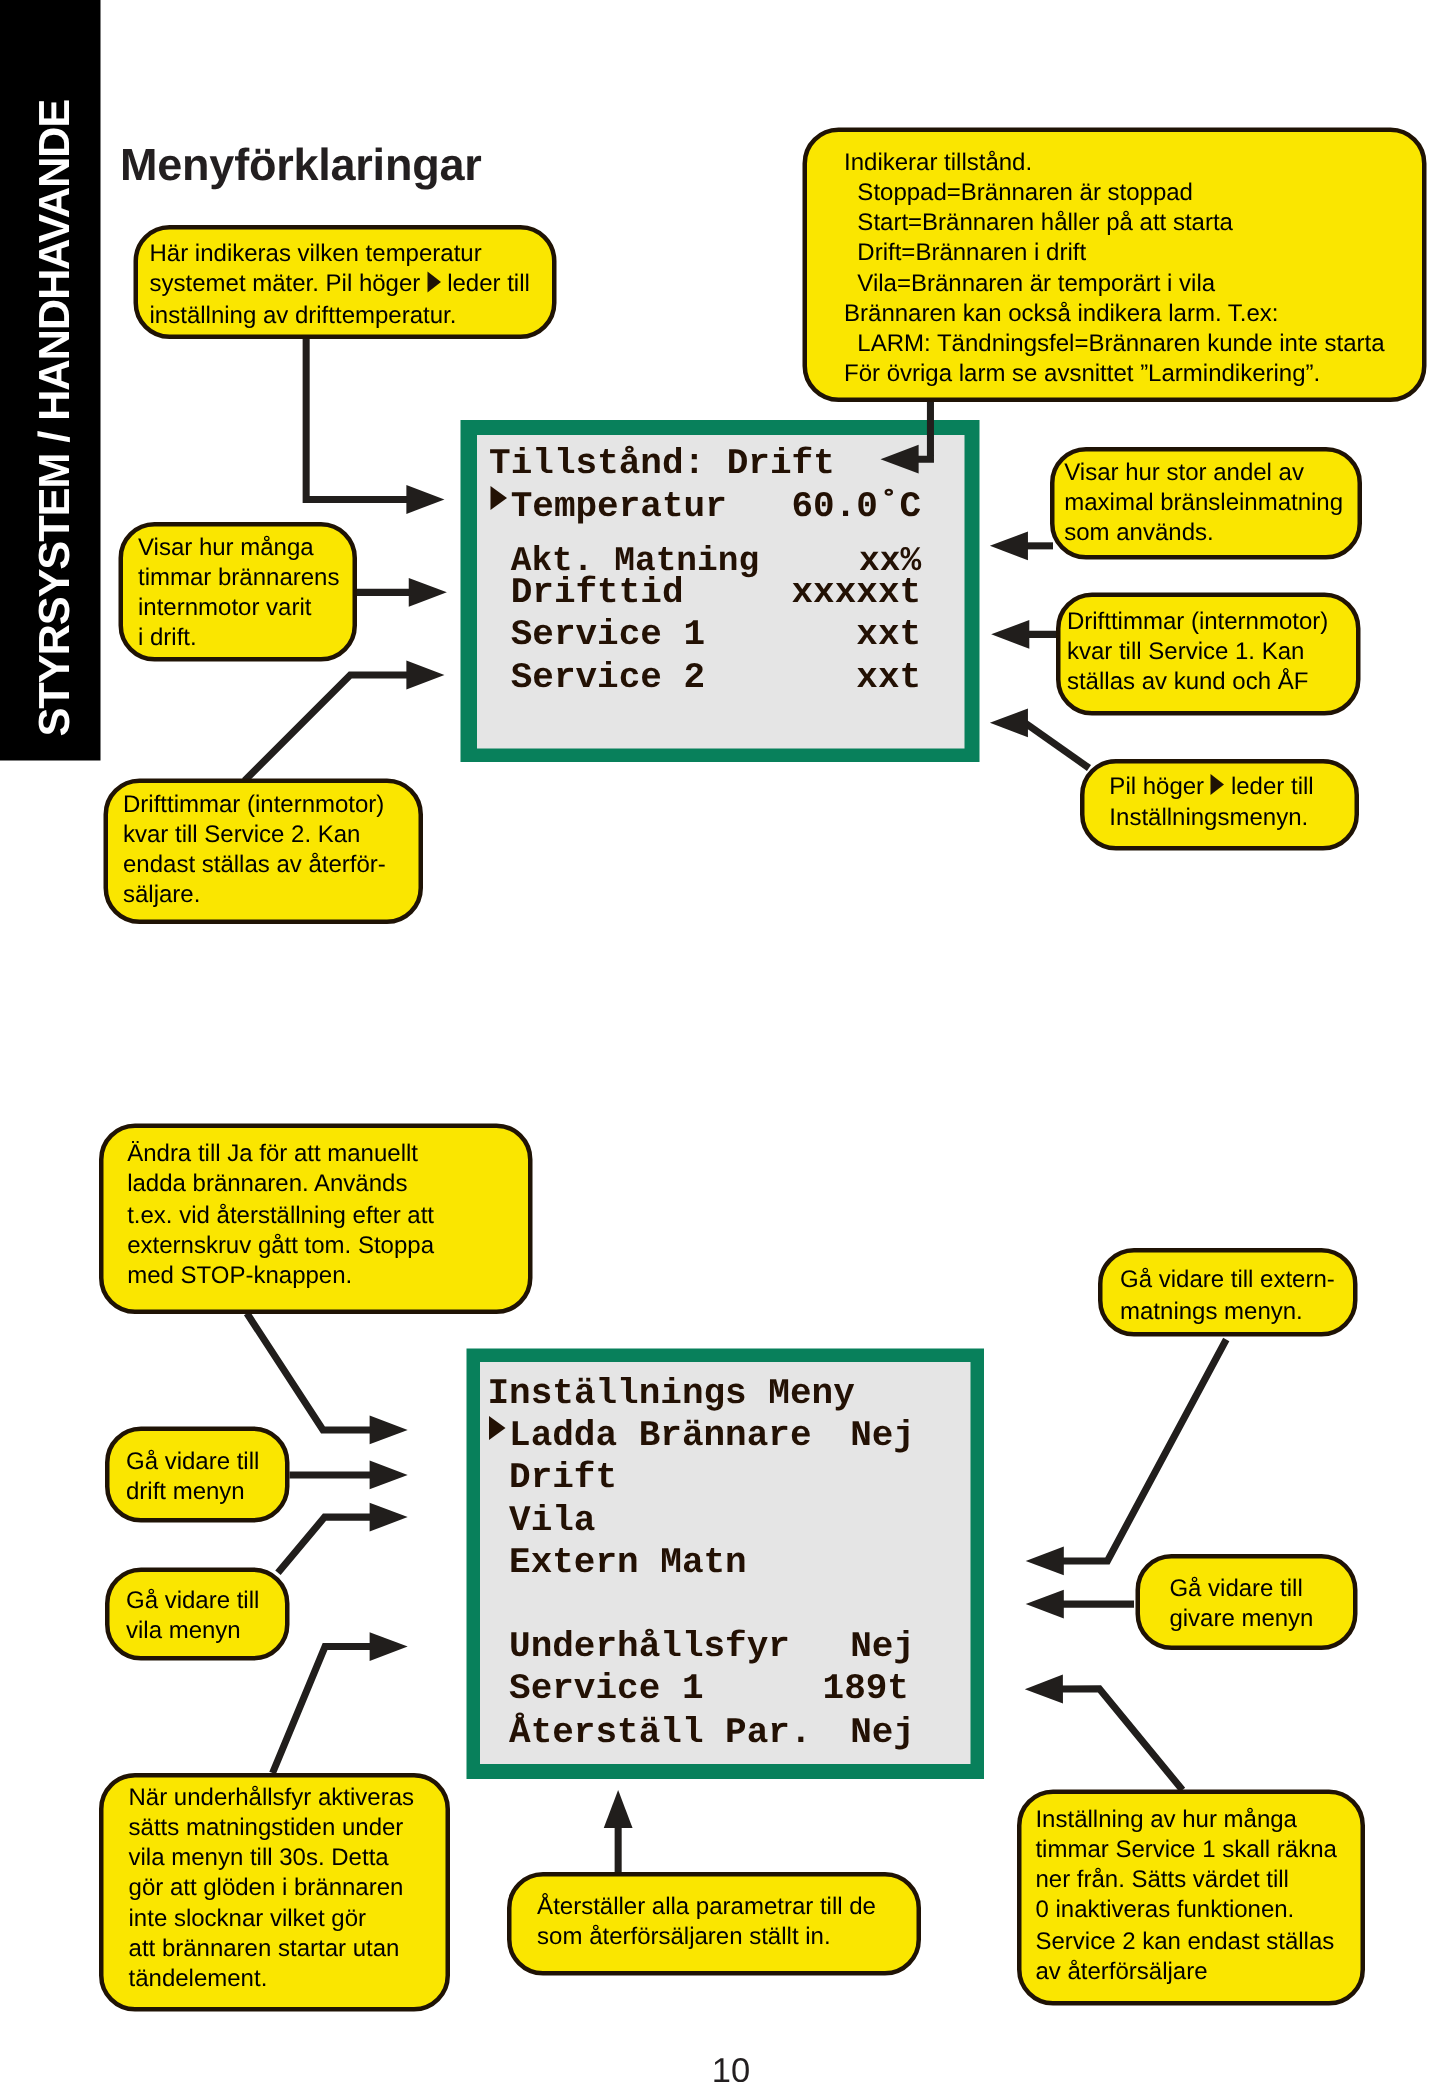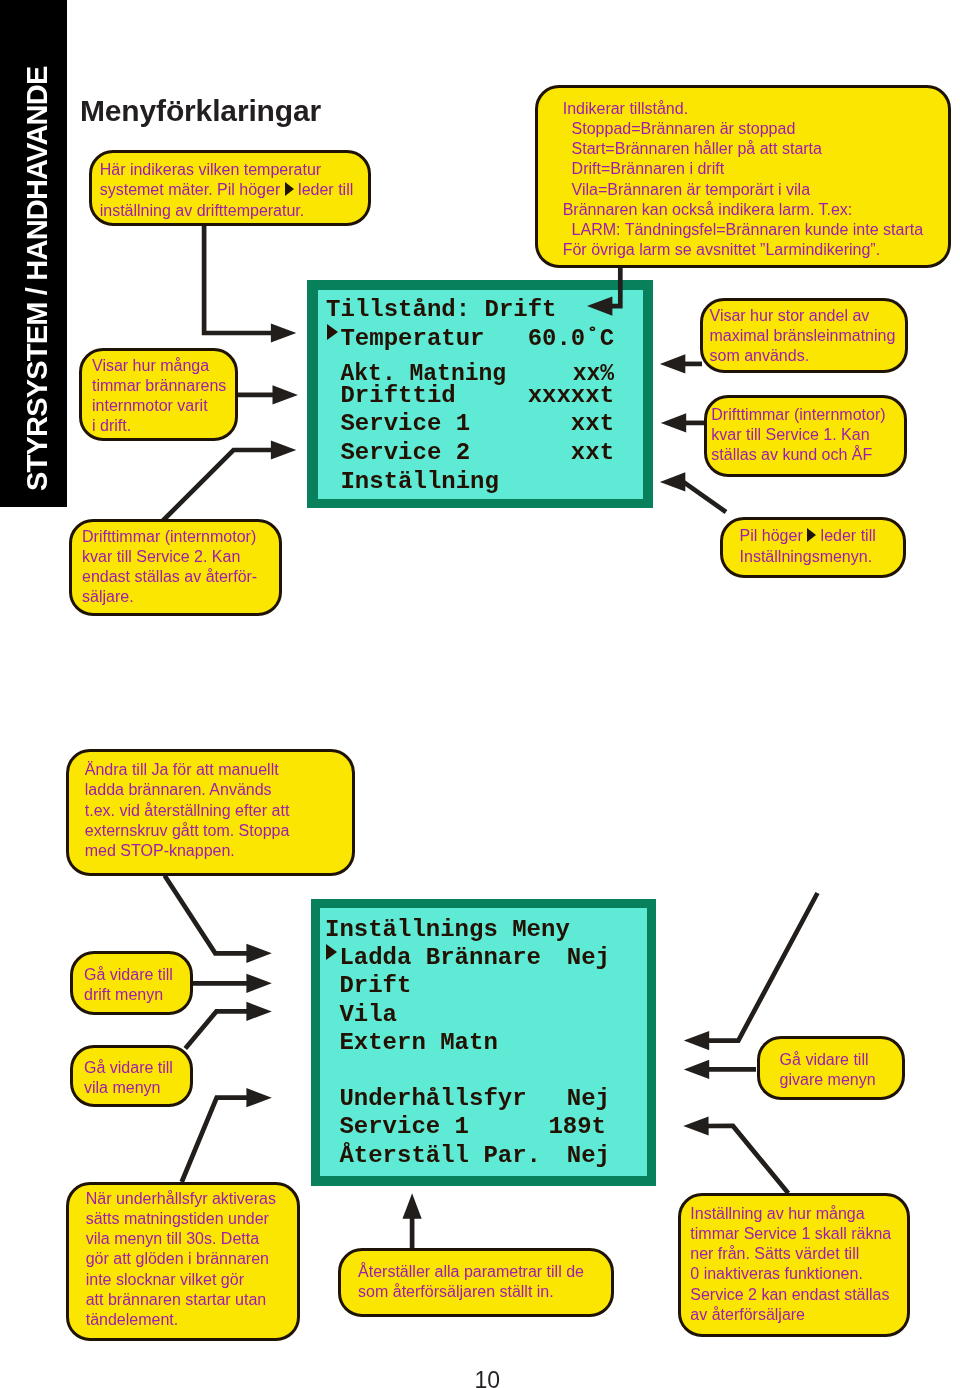--- a/index.html
+++ b/index.html
@@ -16,26 +16,26 @@
       white-space:nowrap;line-height:20.8px;}
 
   h1.title{position:absolute;left:80px;top:98.4px;margin:0;font-size:30px;font-weight:bold;
       color:#231f20;letter-spacing:-0.15px;line-height:26px;}
 
   
 .tri{display:inline-block;width:0;height:0;vertical-align:baseline;
        border-left:9.8px solid #1f1305;border-top:7.6px solid transparent;
        border-bottom:7.6px solid transparent;position:relative;top:0.8px;}
   .cb{position:absolute;background:#FAE600;border:3px solid #1f1305;border-radius:24px;
-      box-sizing:border-box;color:#a21caf;font-size:16px;line-height:20.2px;
+      box-sizing:border-box;color:#000000;font-size:16px;line-height:20.2px;
       white-space:pre;z-index:4;overflow:visible;}
 
   
   .lcd{position:absolute;background:#08805B;box-sizing:border-box;z-index:2;}
-  .lcd .scr{position:absolute;background:#5eead4;box-sizing:border-box;}
+  .lcd .scr{position:absolute;background:#e5e5e5;box-sizing:border-box;}
   .lcd .row{position:absolute;font-family:"Liberation Mono",monospace;font-weight:bold;
       color:#231104;white-space:pre;}
 
   .pgnum{position:absolute;font-size:23px;color:#231f20;line-height:23px;}
   svg.ov{position:absolute;left:0;top:0;width:960px;height:1388px;overflow:visible;z-index:3;}
 </style>
 </head>
 <body>
 
 <div class="page">
@@ -82,21 +82,20 @@
   </svg>
 
   <div class="lcd" style="left:307px;top:280.2px;width:345.6px;height:228.3px;">
     <div class="scr" style="left:10.9px;top:9.6px;right:10px;bottom:9.6px;">
         <div class="row" style="left: 8.2px; top: 6.3px; font-size: 24px; line-height: 28.6px; width: 288px; position: absolute;"><span style="display: inline-block; width: 0px; line-height: 28.6px; vertical-align: top; position: relative;"></span><span>Tillstånd: Drift</span></div>
         <div class="row" style="left: 8.2px; top: 34.9px; font-size: 24px; line-height: 28.6px; width: 288px; position: absolute;"><span style="display: inline-block; width: 14.4px; line-height: 28.6px; vertical-align: top; position: relative;"><i style="position: absolute; left: 0.7px; top: -0.6px; width: 0px; height: 0px; border-left: 11.9px solid rgb(35, 17, 4); border-top: 8.35px solid transparent; border-bottom: 8.35px solid transparent;"></i></span><span>Temperatur</span><span style="position: absolute; right: 0px; top: 0px;">60.0˚C</span></div>
         <div class="row" style="left: 8.2px; top: 70px; font-size: 23px; line-height: 28.6px; width: 288px; position: absolute;"><span style="display: inline-block; width: 14.4px; line-height: 28.6px; vertical-align: top; position: relative;"></span><span>Akt. Matning</span><span style="position: absolute; right: 0px; top: 0px;">xx%</span></div>
         <div class="row" style="left: 8.2px; top: 92.1px; font-size: 24px; line-height: 28.6px; width: 288px; position: absolute;"><span style="display: inline-block; width: 14.4px; line-height: 28.6px; vertical-align: top; position: relative;"></span><span>Drifttid</span><span style="position: absolute; right: 0px; top: 0px;">xxxxxt</span></div>
         <div class="row" style="left: 8.2px; top: 120.7px; font-size: 24px; line-height: 28.6px; width: 288px; position: absolute;"><span style="display: inline-block; width: 14.4px; line-height: 28.6px; vertical-align: top; position: relative;"></span><span>Service 1</span><span style="position: absolute; right: 0px; top: 0px;">xxt</span></div>
         <div class="row" style="left: 8.2px; top: 149.3px; font-size: 24px; line-height: 28.6px; width: 288px; position: absolute;"><span style="display: inline-block; width: 14.4px; line-height: 28.6px; vertical-align: top; position: relative;"></span><span>Service 2</span><span style="position: absolute; right: 0px; top: 0px;">xxt</span></div>
-        <div class="row" style="left: 8.2px; top: 177.9px; font-size: 24px; line-height: 28.6px; width: 288px; position: absolute;"><span style="display: inline-block; width: 14.4px; line-height: 28.6px; vertical-align: top; position: relative;"></span><span>Inställning</span></div>
       </div>
   </div>
 
   <div class="lcd" style="left:311.1px;top:898.8px;width:344.7px;height:287px;">
     <div class="scr" style="left:8.9px;top:9.7px;right:9.2px;bottom:9.5px;">
         <div class="row" style="left: 5px; top: 7.5px; font-size: 24px; line-height: 28.2px; width: 285px; position: absolute;"><span style="display: inline-block; width: 0px; line-height: 28.2px; vertical-align: top; position: relative;"></span><span>Inställnings Meny</span></div>
         <div class="row" style="left: 5px; top: 35.7px; font-size: 24px; line-height: 28.2px; width: 285px; position: absolute;"><span style="display: inline-block; width: 14.4px; line-height: 28.2px; vertical-align: top; position: relative;"><i style="position: absolute; left: 0.7px; top: -0.6px; width: 0px; height: 0px; border-left: 11.9px solid rgb(35, 17, 4); border-top: 8.35px solid transparent; border-bottom: 8.35px solid transparent;"></i></span><span>Ladda Brännare</span><span style="position: absolute; right: 0px; top: 0px;">Nej</span></div>
         <div class="row" style="left: 5px; top: 63.9px; font-size: 24px; line-height: 28.2px; width: 285px; position: absolute;"><span style="display: inline-block; width: 14.4px; line-height: 28.2px; vertical-align: top; position: relative;"></span><span>Drift</span></div>
         <div class="row" style="left: 5px; top: 92.1px; font-size: 24px; line-height: 28.2px; width: 285px; position: absolute;"><span style="display: inline-block; width: 14.4px; line-height: 28.2px; vertical-align: top; position: relative;"></span><span>Vila</span></div>
         <div class="row" style="left: 5px; top: 120.3px; font-size: 24px; line-height: 28.2px; width: 285px; position: absolute;"><span style="display: inline-block; width: 14.4px; line-height: 28.2px; vertical-align: top; position: relative;"></span><span>Extern Matn</span></div>
@@ -130,21 +129,21 @@
 För övriga larm se avsnittet ”Larmindikering”.</div>
 
   <div class="cb" style="left:700px;top:297.5px;width:207.5px;height:75.0px;padding:5.3px 0 0 6.5px;">Visar hur stor andel av
 maximal bränsleinmatning
 som används.</div>
 
   <div class="cb" style="left:704.3px;top:395px;width:202.7px;height:81.8px;padding:7.0px 0 0 4.0px;">Drifttimmar (internmotor)
 kvar till Service 1. Kan
 ställas av kund och ÅF</div>
 
-  <div class="cb" style="left:720.4px;top:505.8px;width:185.4px;height:61.1px;padding:6.7px 0 0 16.2px;margin-top:11px;">Pil höger <span class="tri"></span> leder till
+  <div class="cb" style="left:720.4px;top:505.8px;width:185.4px;height:61.1px;padding:6.7px 0 0 16.2px;">Pil höger <span class="tri"></span> leder till
 Inställningsmenyn.</div>
 
   <div class="cb" style="left:66.4px;top:748.7px;width:289px;height:126.9px;padding:8.6px 0 0 15.4px;">Ändra till Ja för att manuellt
 ladda brännaren. Används
 t.ex. vid återställning efter att
 externskruv gått tom. Stoppa
 med STOP-knappen.</div>
 
   <div class="cb" style="left:70.3px;top:951.2px;width:123.0px;height:64.1px;padding:10.6px 0 0 10.7px;">Gå vidare till
 drift menyn</div>
@@ -153,20 +152,22 @@
 vila menyn</div>
 
   <div class="cb" style="left:66px;top:1182.2px;width:233.8px;height:158.5px;padding:3.5px 0 0 16.7px;">När underhållsfyr aktiveras
 sätts matningstiden under
 vila menyn till 30s. Detta
 gör att glöden i brännaren
 inte slocknar vilket gör
 att brännaren startar utan
 tändelement.</div>
 
+  <div class="cb" style="left:732px;top:832px;width:172.9px;height:59.1px;padding:9.4px 0 0 11.7px;">Gå vidare till extern-
+matnings menyn.</div>
 
   <div class="cb" style="left:756.8px;top:1035.9px;width:148.1px;height:64.0px;padding:10.9px 0 0 19.8px;">Gå vidare till
 givare menyn</div>
 
   <div class="cb" style="left:337.7px;top:1248.1px;width:275.9px;height:69.3px;padding:11.1px 0 0 17.4px;">Återställer alla parametrar till de
 som återförsäljaren ställt in.</div>
 
   <div class="cb" style="left:678.3px;top:1192.6px;width:232.2px;height:144.7px;padding:8.1px 0 0 9.0px;">Inställning av hur många
 timmar Service 1 skall räkna
 ner från. Sätts värdet till

